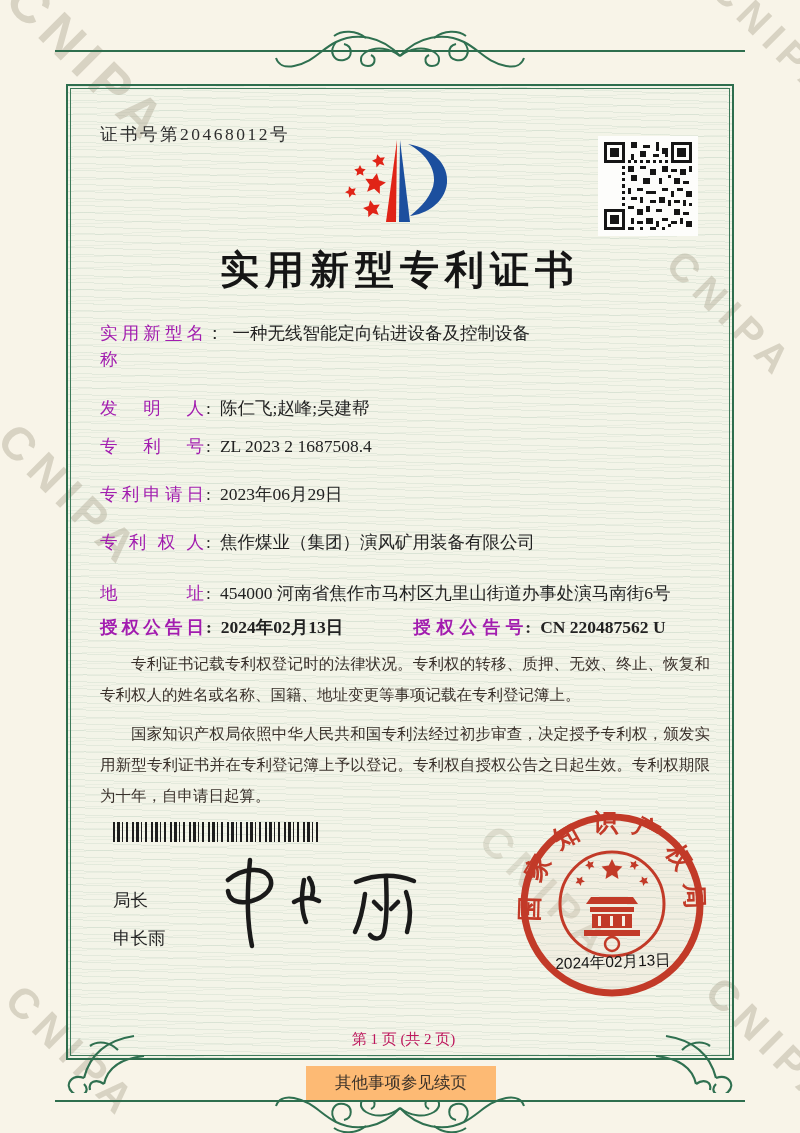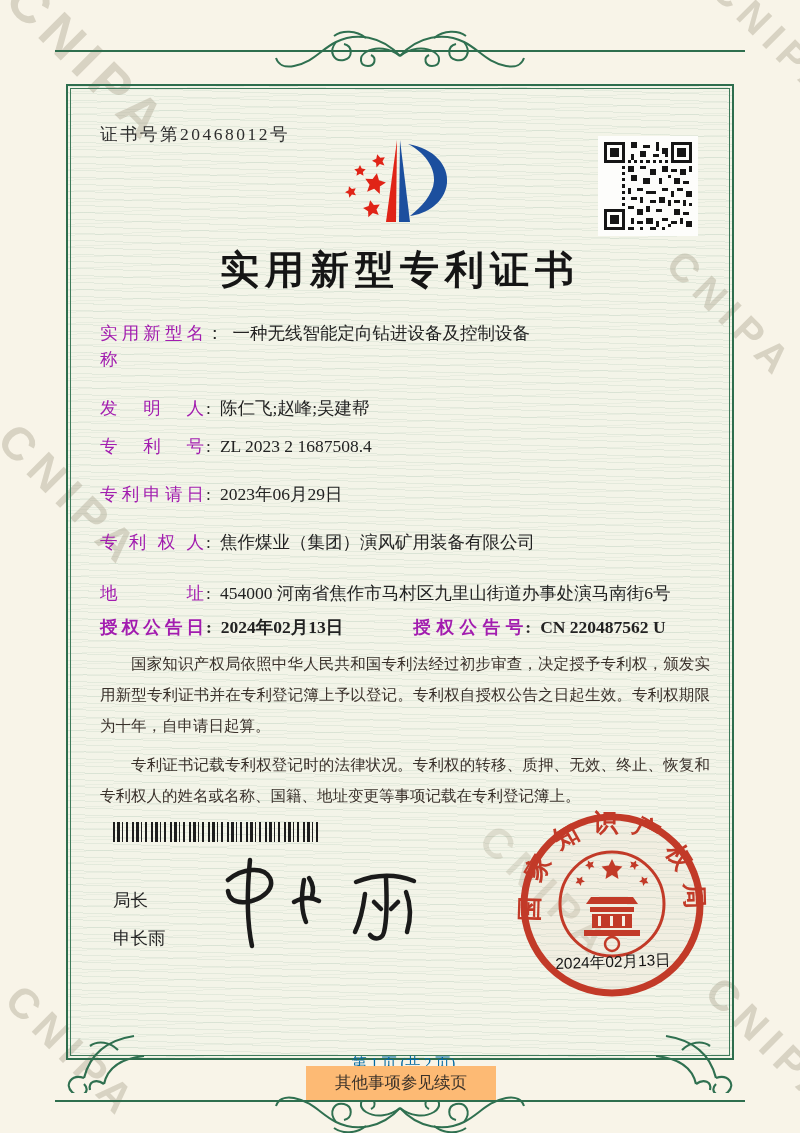--- a/index.html
+++ b/index.html
@@ -81,21 +81,21 @@
   }
   .director{position:absolute;left:113px;top:888px;font-size:17.5px;z-index:4;}
   .director div{margin-bottom:14px;}
   .signature{position:absolute;left:208px;top:850px;z-index:4;}
   .seal{position:absolute;left:514px;top:807px;z-index:5;}
   .seal-date{
     position:absolute;left:538px;top:952px;width:150px;z-index:6;
     text-align:center;font-size:15.5px;color:#141414;transform:rotate(-2deg);
     font-family:"Liberation Sans","DejaVu Sans",sans-serif;
   }
-  .page-no{position:absolute;left:7px;right:0;top:1030px;text-align:center;font-size:15px;color:#0369a1;z-index:4;margin-top:24px;}
+  .page-no{position:absolute;left:7px;right:0;top:1030px;text-align:center;font-size:15px;color:#be185d;z-index:4;}
   .continuation{
     position:absolute;left:306px;top:1066px;width:190px;height:34px;z-index:4;
     background:#fdba74;text-align:center;line-height:34px;font-size:16.5px;color:#3a322a;
   }
 </style>
 </head>
 <body>
 
 <div class="page">
 
@@ -291,22 +291,22 @@
         </div>
         <div class="grant2">
           <span class="flabel">授权公告号</span>
           <span class="colon">:</span>
           <span class="fvalue">CN 220487562 U</span>
         </div>
       </div>
     </div>
 
     <div class="paras">
+      <p>专利证书记载专利权登记时的法律状况。专利权的转移、质押、无效、终止、恢复和专利权人的姓名或名称、国籍、地址变更等事项记载在专利登记簿上。</p>
       <p>国家知识产权局依照中华人民共和国专利法经过初步审查，决定授予专利权，颁发实用新型专利证书并在专利登记簿上予以登记。专利权自授权公告之日起生效。专利权期限为十年，自申请日起算。</p>
-      <p>专利证书记载专利权登记时的法律状况。专利权的转移、质押、无效、终止、恢复和专利权人的姓名或名称、国籍、地址变更等事项记载在专利登记簿上。</p>
     </div>
 
     <div class="barcode"></div>
 
     <div class="director">
       <div>局长</div>
       <div>申长雨</div>
     </div>
 
     <svg class="signature" width="230" height="105" viewBox="0 0 230 105">

